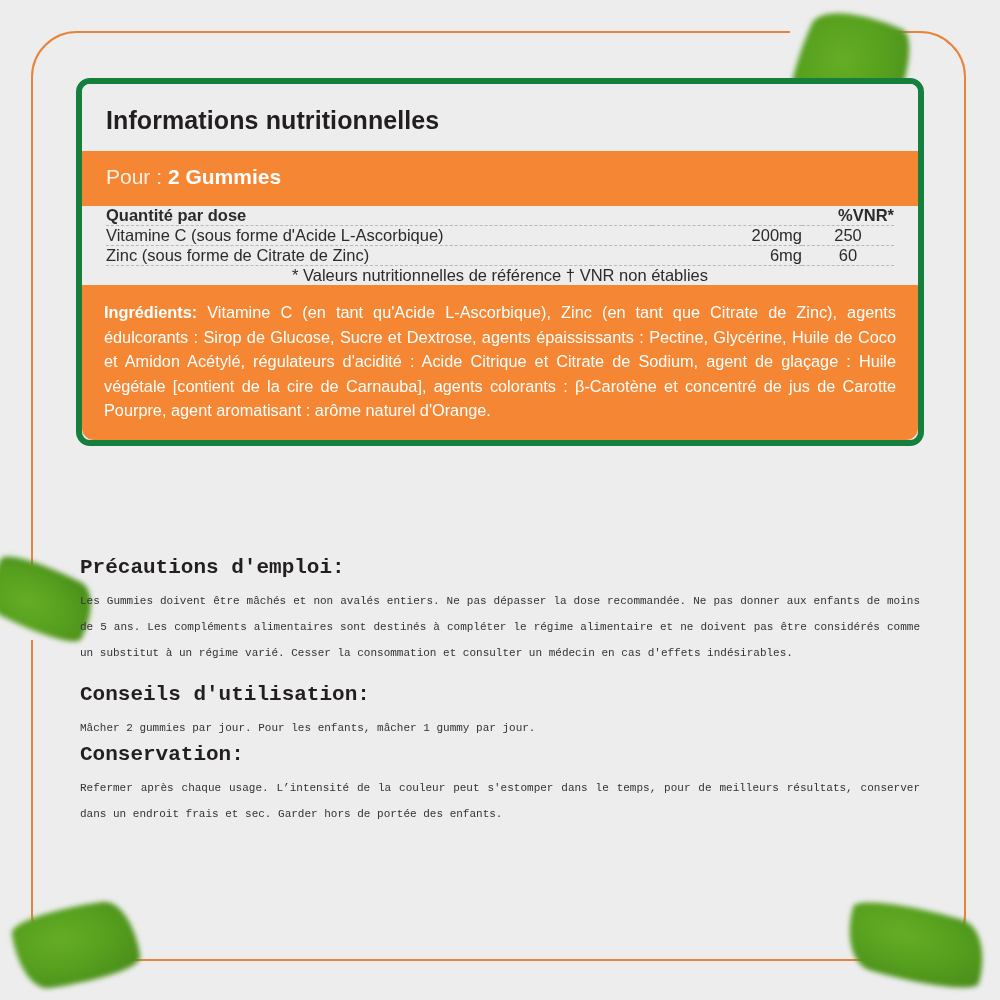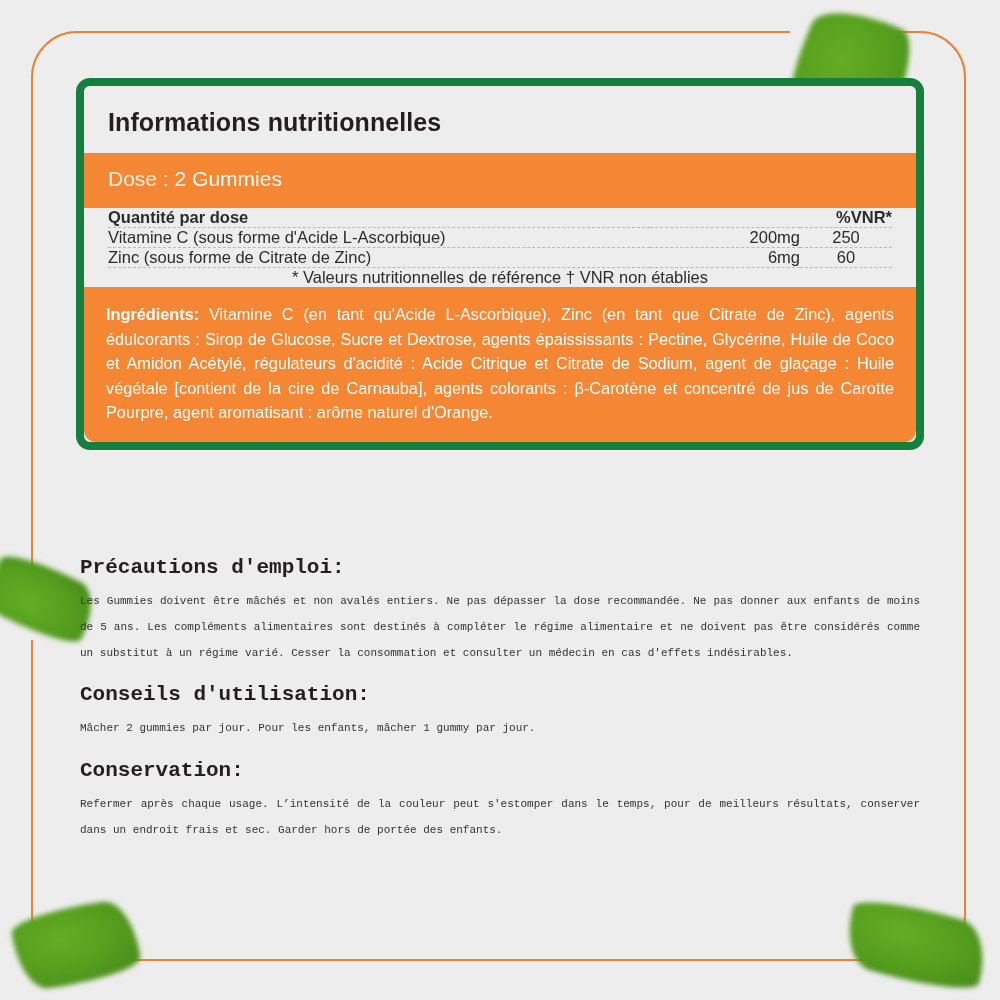--- a/index.html
+++ b/index.html
@@ -49,21 +49,21 @@
     border-radius: 76% 24% 76% 24% / 24% 76% 24% 76%;
     background: radial-gradient(ellipse at 38% 40%, #66ad25 0%, #56a01e 45%, #4b8f1b 80%, #3f7d16 100%);
   }
 
   
   .card {
     position: absolute;
     left: 76px;
     top: 78px;
     width: 848px;
-    border: 8px solid #15803d;
+    border: 6px solid #15803d;
     border-radius: 14px;
     overflow: hidden;
     background: #eeeeee;
   }
 
   .card-title-bar {
     background: #ededed;
     padding: 22px 24px 16px 24px;
   }
   .card-title {
@@ -76,21 +76,21 @@
   .dose-band {
     background: #f58633;
     padding: 11px 24px 14px 24px;
     color: #ffffff;
   }
   .dose-line {
     font-size: 21px;
     line-height: 30px;
     color: #fdf1e6;
   }
-  .dose-line b { color: #ffffff; font-weight: normal; }
+  .dose-line b { color: #ffffff; font-weight: bold; }
 
   
   .table-wrap {
     background: #ededed;
     padding: 0 24px;
   }
   table.nutri {
     width: 100%;
     border-collapse: collapse;
   }
@@ -153,21 +153,21 @@
     margin-bottom: 9px;
   }
   .sec-p {
     font-size: 11px;
     line-height: 26px;
     color: #333333;
     text-align: justify;
   }
   .sec-p.nojust { text-align: left; }
   .sec-block { margin-bottom: 17px; font-family: Liberation Mono, monospace; }
-  .sec-block.tight { margin-bottom: 18px; }
+  .sec-block.tight { margin-bottom: 2px; }
 </style>
 </head>
 <body>
 
 <div id="page">
 
   <div class="outer-frame"></div>
 
   <div class="frame-mask" style="left:24px; top:566px; width:18px; height:74px;"></div>
   <div class="frame-mask" style="left:790px; top:24px; width:74px; height:18px;"></div>
@@ -189,21 +189,21 @@
   </div>
 
   <div class="card">
 
     <div class="card-title-bar">
       <div class="card-title">Informations nutritionnelles</div>
     </div>
 
     <div class="dose-band">
       <div class="dose-line">
-        <span>Dose : </span><b>2 Gummies</b>
+        <span>Pour : </span><b>2 Gummies</b>
       </div>
     </div>
 
     <div class="table-wrap">
       <table class="nutri">
         <thead>
           <tr class="th-row">
             <th class="th-name">Quantité par dose</th>
             <th class="th-amt"></th>
             <th class="th-vnr">%VNR*</th>

